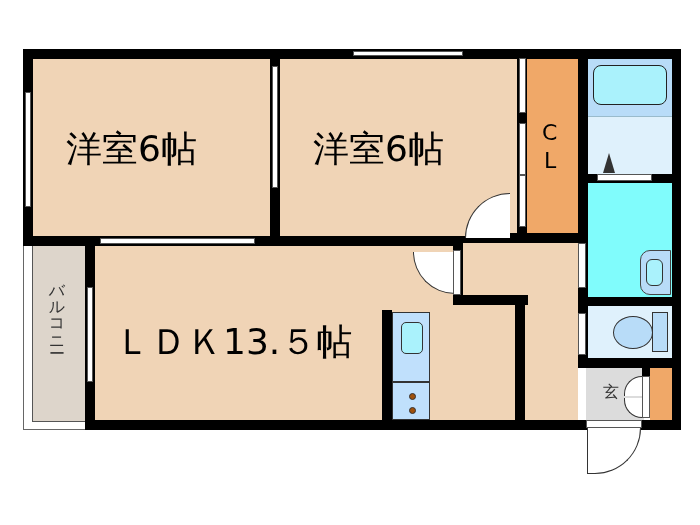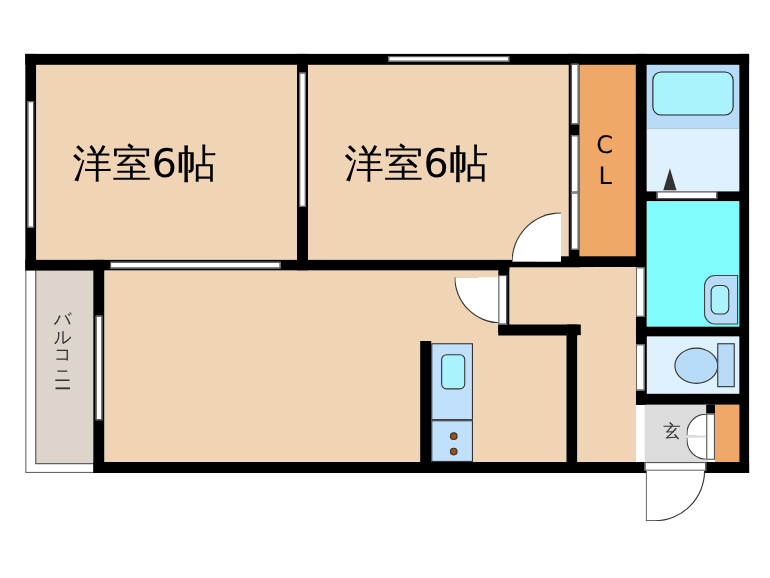--- a/index.html
+++ b/index.html
@@ -75,20 +75,21 @@
   <div class="abs" style="left:652px;top:312px;width:16px;height:40px;background:#b8dcf8;border:1px solid #333;"></div>
   <div class="abs wall" style="left:578px;top:358px;width:100px;height:10px;"></div>
   <div class="abs wall" style="left:578px;top:297px;width:10px;height:71px;"></div>
 
   <div class="door-arc" style="left:538px;top:243px;width:42px;height:42px;border-radius:0 0 0 42px;border-right:none;border-top:none;"></div>
   <div class="abs win" style="left:578px;top:243px;width:8px;height:45px;"></div>
   <div class="door-arc" style="left:542px;top:315px;width:38px;height:38px;border-radius:38px 0 0 0;border-right:none;border-bottom:none;"></div>
   <div class="abs win" style="left:578px;top:313px;width:8px;height:42px;"></div>
 
   <div class="abs floor" style="left:95px;top:246px;width:420px;height:174px;"></div>
+  <div class="label" style="left:115px;top:318px;font-size:36px;">ＬＤＫ13.５帖</div>
 
   <div class="abs floor" style="left:463px;top:243px;width:115px;height:177px;"></div>
   <div class="abs wall" style="left:453px;top:243px;width:10px;height:60px;"></div>
   <div class="abs wall" style="left:453px;top:295px;width:75px;height:10px;"></div>
   <div class="abs wall" style="left:515px;top:295px;width:10px;height:130px;"></div>
   <div class="abs floor" style="left:525px;top:305px;width:53px;height:115px;"></div>
   <div class="abs" style="left:525px;top:305px;width:10px;height:115px;background:#f0d4b6;"></div>
   <div class="door-arc" style="left:413px;top:252px;width:42px;height:42px;border-radius:0 0 0 42px;border-right:none;border-top:none;"></div>
   <div class="abs win" style="left:453px;top:250px;width:8px;height:45px;"></div>
 

